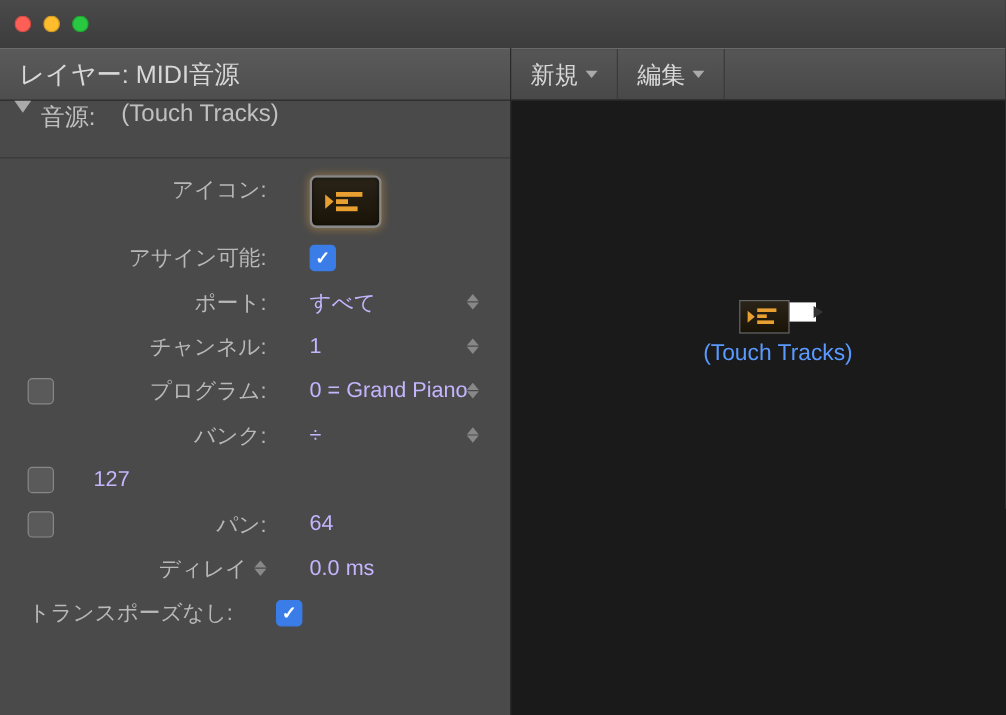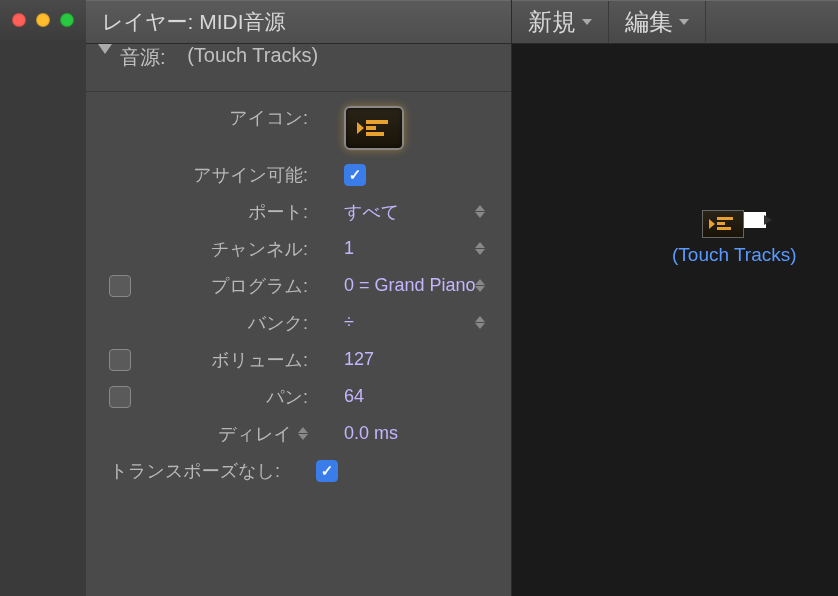--- a/index.html
+++ b/index.html
@@ -1,18 +1,18 @@
 <!DOCTYPE html>
 <html><head>
   <meta charset="utf-8">
   <style>
     * { margin: 0; padding: 0; box-sizing: border-box; font-family: -apple-system, "Helvetica Neue", sans-serif; }
     body { background: #3a3a3a; width: 838px; height: 596px; overflow: hidden; }
     
-    .window { width: 838px; height: 596px; display: flex; flex-direction: row; }
+    .window { width: 838px; height: 596px; display: flex; flex-direction: column; }
     
     .titlebar { height: 40px; background: linear-gradient(#4a4a4a, #3c3c3c); display: flex; align-items: center; padding: 0 12px; gap: 10px; }
     .traffic-light { width: 14px; height: 14px; border-radius: 50%; }
     .tl-red { background: #ff5f57; border: 0.5px solid rgba(0,0,0,0.2); }
     .tl-yellow { background: #ffbd2e; border: 0.5px solid rgba(0,0,0,0.2); }
     .tl-green { background: #28c940; border: 0.5px solid rgba(0,0,0,0.2); }
     
     .content { flex: 1; display: flex; }
     
     .sidebar { width: 426px; background: #4a4a4a; display: flex; flex-direction: column; border-right: 1px solid #2a2a2a; }
@@ -37,21 +37,21 @@
     .checkbox.checked::after { content: "✓"; color: white; font-size: 15px; font-weight: bold; }
     
     .icon-row { height: 54px; align-items: flex-start; padding-top: 4px; }
     .icon-display { width: 60px; height: 44px; background: linear-gradient(#2a2418, #1a1408); border: 2px solid #888; border-radius: 6px; box-shadow: 0 0 8px rgba(255,180,60,0.4), inset 0 0 4px rgba(0,0,0,0.6); display: flex; align-items: center; justify-content: center; cursor: pointer; position: relative; }
     
     .delay-stepper { display: inline-flex; flex-direction: column; gap: 1px; margin-left: 4px; }
     
     .main-area { flex: 1; background: #1a1a1a; display: flex; flex-direction: column; }
     
     .toolbar { height: 44px; background: linear-gradient(#565656, #484848); border-top: 1px solid #6a6a6a; border-bottom: 1px solid #2a2a2a; display: flex; align-items: stretch; }
-    .toolbar-btn { padding: 0 16px; display: flex; align-items: center; gap: 6px; color: #d8d8d8; font-size: 24px; border-right: 1px solid #3a3a3a; cursor: pointer; }
+    .toolbar-btn { padding: 0 16px; display: flex; align-items: center; gap: 6px; color: #d8d8d8; font-size: 20px; border-right: 1px solid #3a3a3a; cursor: pointer; }
     .dropdown-caret { width: 0; height: 0; border-left: 5px solid transparent; border-right: 5px solid transparent; border-top: 6px solid #aaa; }
     
     .canvas { flex: 1; position: relative; }
     .object-node { position: absolute; left: 160px; top: 166px; display: flex; flex-direction: column; align-items: center; gap: 6px; }
     .object-icon-group { display: flex; align-items: flex-start; }
     .object-icon { width: 42px; height: 28px; background: linear-gradient(#2a2418, #1a1408); border: 1px solid #666; display: flex; align-items: center; justify-content: center; }
     .object-port { width: 22px; height: 16px; background: white; margin-top: 2px; position: relative; }
     .object-port::after { content: ""; position: absolute; right: -6px; top: 3px; width: 0; height: 0; border-top: 5px solid transparent; border-bottom: 5px solid transparent; border-left: 8px solid #333; }
     .object-label { color: #5a9aff; font-size: 19px; cursor: pointer; }
   </style>
@@ -152,21 +152,20 @@
               <div class="stepper-arrow stepper-up"></div>
               <div class="stepper-arrow stepper-down"></div>
             </div>
           </div>
         </div>
 
         <div class="prop-row">
           <div class="prop-check">
             <div class="checkbox"></div>
           </div>
-          <div class="prop-label">ボリューム:</div>
           <div class="prop-value">
             <span>127</span>
           </div>
         </div>
 
         <div class="prop-row">
           <div class="prop-check">
             <div class="checkbox"></div>
           </div>
           <div class="prop-label">パン:</div>

